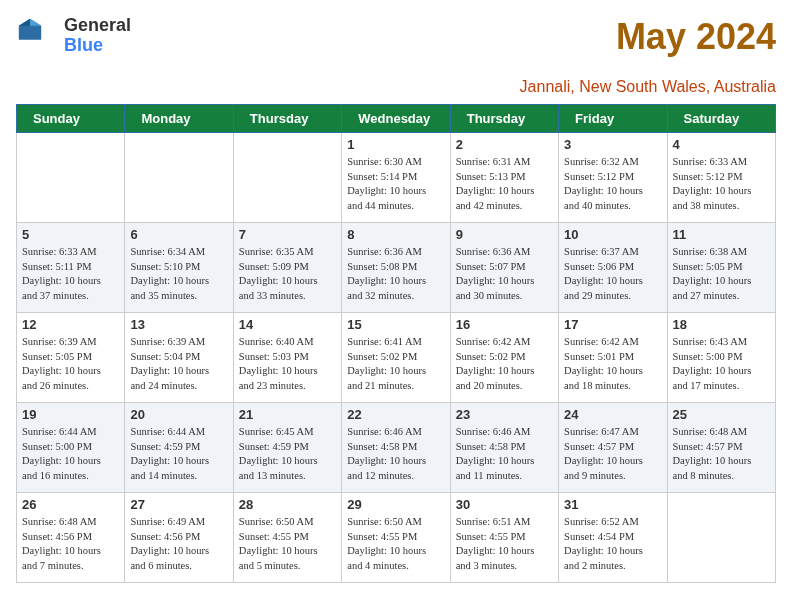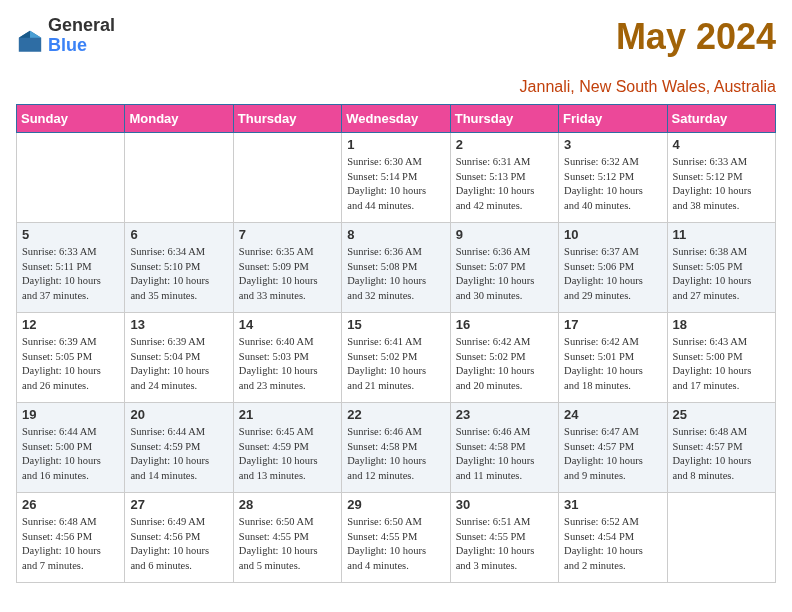--- a/index.html
+++ b/index.html
@@ -11,22 +11,22 @@
       padding: 16px;
     }
     .header-area {
       display: flex;
       justify-content: space-between;
       align-items: flex-start;
       margin-bottom: 8px;
     }
     .logo {
       display: flex;
-      align-items: flex-end;
-      gap: 4px;
+      align-items: flex-start;
+      gap: 20px;
     }
     .logo-text {
       display: flex;
       flex-direction: column;
       font-size: 18px;
       font-weight: bold;
       line-height: 1.1;
     }
     .logo-text span:first-child { color: #333; }
     .logo-text span:last-child { color: #3b82f6; }
@@ -46,25 +46,25 @@
       font-size: 16px;
       color: #c2410c;
       margin-top: 20px;
     }
     table {
       width: 100%;
       border-collapse: collapse;
       table-layout: fixed;
     }
     thead th {
-      background: #ec4899;
+      background: #15803d;
       color: #fff;
       font-size: 13px;
       font-weight: bold;
-      padding: 6px 4px;
+      padding: 6px 16px;
       text-align: left;
       border: 1px solid #2e6da4;
     }
     tbody td {
       vertical-align: top;
       padding: 4px 5px;
       font-size: 11px;
       color: #333;
       border: 1px solid #ccc;
       height: 90px;

